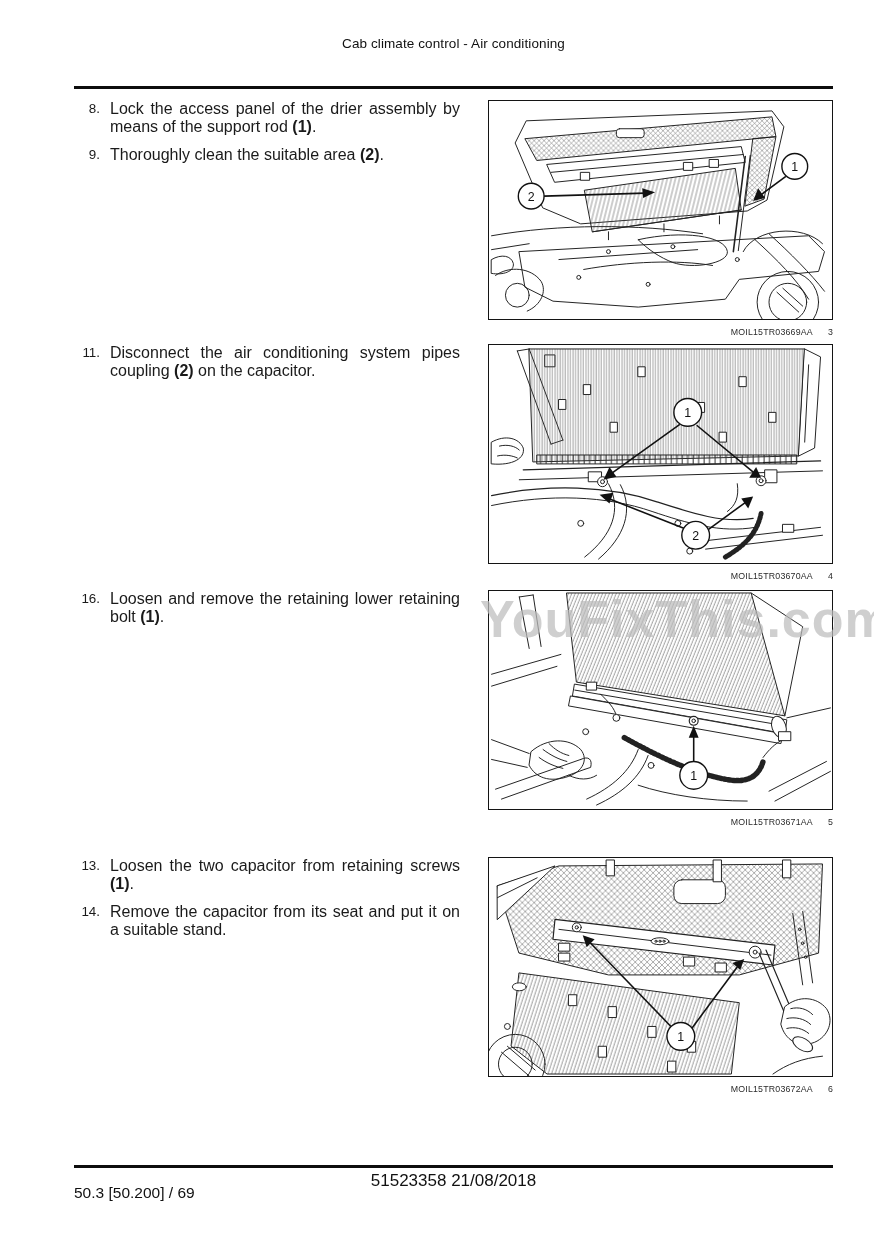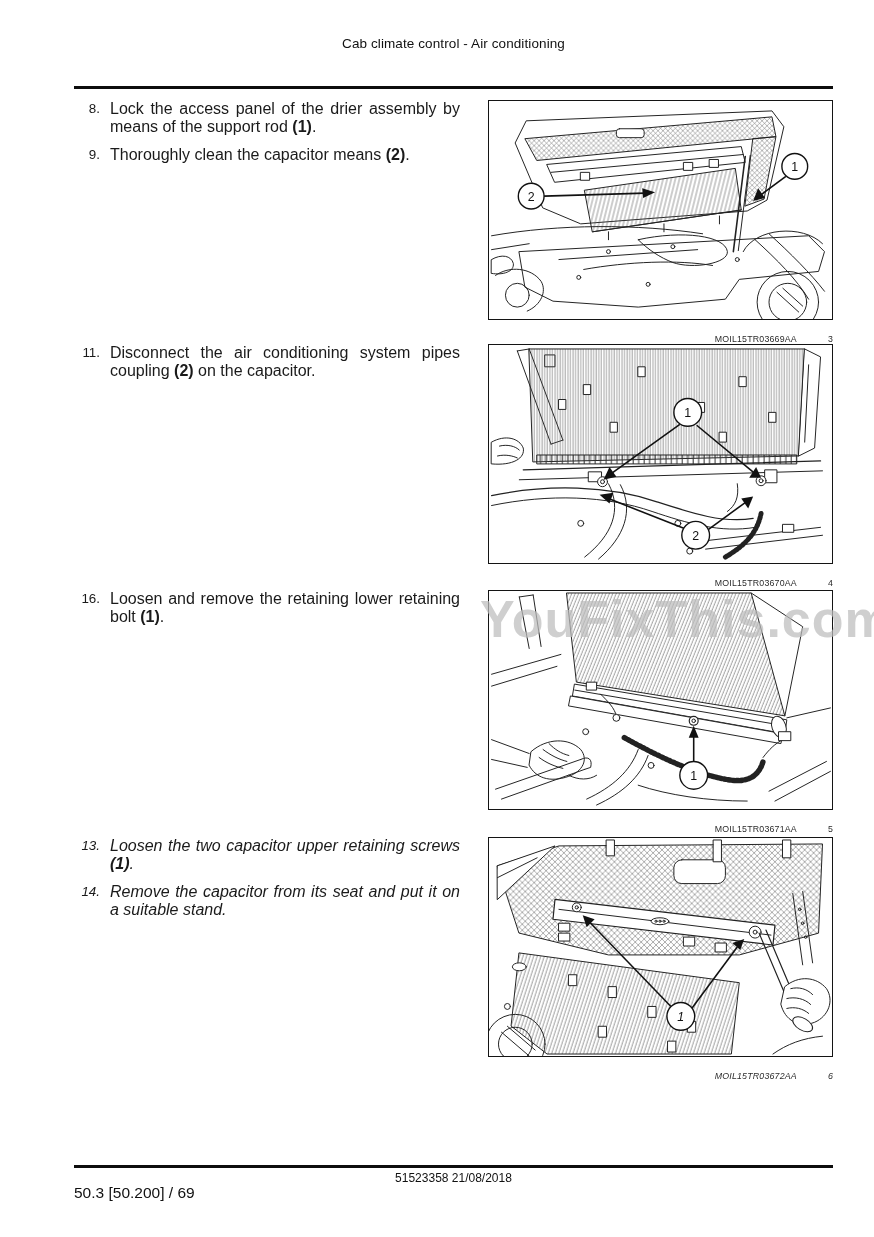--- a/index.html
+++ b/index.html
@@ -11,64 +11,64 @@
     position:absolute;top:36px;left:74px;width:759px;text-align:center;
     font-size:13.5px;letter-spacing:.1px;color:#111;
   }
   .rule{position:absolute;left:74px;width:759px;height:3px;background:#0d0d0d;}
   .rule.top{top:86px;}
   .rule.bottom{top:1165px;height:2.5px;}
   .row{position:absolute;left:74px;width:759px;display:flex;justify-content:space-between;align-items:flex-start;}
   .row.r1{top:100px;}
   .row.r2{top:344px;}
   .row.r3{top:590px;}
-  .row.r4{top:837px;font-style:italic;}
+  .row.r4{top:857px;}
   .steps-col{flex:0 0 386px;}
   .step{display:flex;margin-bottom:11px;}
   .step-num{flex:0 0 26px;text-align:right;font-size:13.4px;line-height:17.5px;padding-right:0;}
   .step-text{
     flex:1;margin:0 0 0 10px;font-size:16px;line-height:17.5px;
     text-align:justify;color:#1a1a1a;
   }
   .step-text .b{font-weight:bold;}
   .fig-col{flex:0 0 345px;}
   .fig-frame{
     width:345px;height:220px;border:1.6px solid #141414;box-sizing:border-box;background:#fff;
   }
   .fig-frame svg{display:block;width:100%;height:100%;}
   .fig-caption{
-    display:flex;justify-content:flex-end;align-items:baseline;gap:31px;
-    margin-top:14px;font-size:8.8px;color:#2b2b2b;letter-spacing:.2px;
+    display:flex;justify-content:flex-end;align-items:baseline;gap:15px;
+    margin-top:7px;font-size:8.8px;color:#2b2b2b;letter-spacing:.2px;
   }
   .watermark{
     position:absolute;top:589px;left:480px;z-index:6;
     font-size:52px;font-weight:bold;letter-spacing:1px;white-space:nowrap;
     color:#bdbdbd;opacity:.72;pointer-events:none;
   }
-  .footer-line1{position:absolute;top:1171px;left:74px;width:759px;text-align:center;font-size:12px;color:#111;}
+  .footer-line1{position:absolute;top:1171px;left:74px;width:759px;text-align:center;font-size:17px;color:#111;}
   .footer-line2{position:absolute;top:1184px;left:74px;width:759px;text-align:left;font-size:15.5px;color:#111;}
   .co-text{font-size:12.5px;fill:#111;font-family:"Liberation Sans","DejaVu Sans",sans-serif;}
 </style>
 </head>
 <body>
 
 <div class="page">
 
   <div class="header-title">Cab climate control - Air conditioning</div>
   <div class="rule top"></div>
 
   <div class="row r1">
     <div class="steps-col">
       <div class="step">
         <div class="step-num">8.</div>
         <p class="step-text"><span>Lock the access panel of the drier assembly by means of the support rod </span><span class="b">(1)</span><span>.</span></p>
       </div>
       <div class="step">
         <div class="step-num">9.</div>
-        <p class="step-text"><span>Thoroughly clean the capacitor means </span><span class="b">(2)</span><span>.</span></p>
+        <p class="step-text"><span>Thoroughly clean the suitable area </span><span class="b">(2)</span><span>.</span></p>
       </div>
     </div>
     <figure class="fig-col" style="margin:0">
       <div class="fig-frame">
         <svg viewBox="0 0 345 220">
           <defs>
             <pattern id="p3mesh" width="5" height="5" patternUnits="userSpaceOnUse">
               <path d="M0 0 L5 5 M5 0 L0 5" stroke="#6a6a6a" stroke-width="0.5" fill="none"></path>
             </pattern>
             <pattern id="p3fins" width="4" height="4" patternUnits="userSpaceOnUse" patternTransform="rotate(14)">
@@ -287,21 +287,21 @@
         <span>MOIL15TR03671AA</span>
         <span>5</span>
       </figcaption>
     </figure>
   </div>
 
   <div class="row r4">
     <div class="steps-col">
       <div class="step">
         <div class="step-num">13.</div>
-        <p class="step-text"><span>Loosen the two capacitor upper retaining screws </span><span class="b">(1)</span><span>.</span></p>
+        <p class="step-text"><span>Loosen the two capacitor from retaining screws </span><span class="b">(1)</span><span>.</span></p>
       </div>
       <div class="step">
         <div class="step-num">14.</div>
         <p class="step-text"><span>Remove the capacitor from its seat and put it on a suitable stand.</span></p>
       </div>
     </div>
     <figure class="fig-col" style="margin:0">
       <div class="fig-frame">
         <svg viewBox="0 0 345 220">
           <defs>

